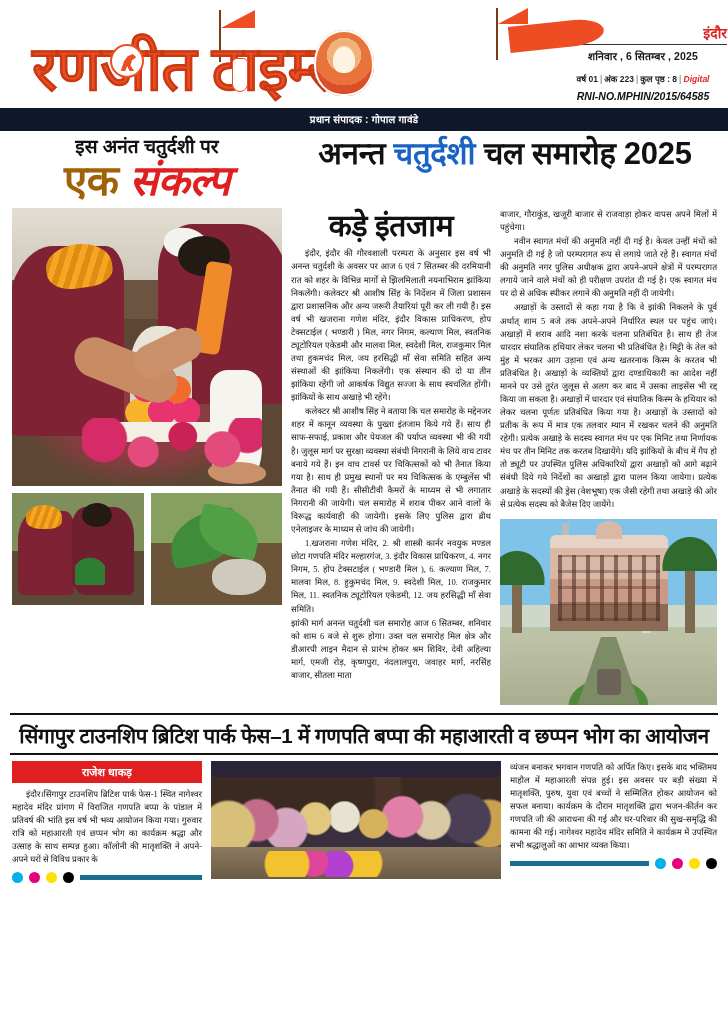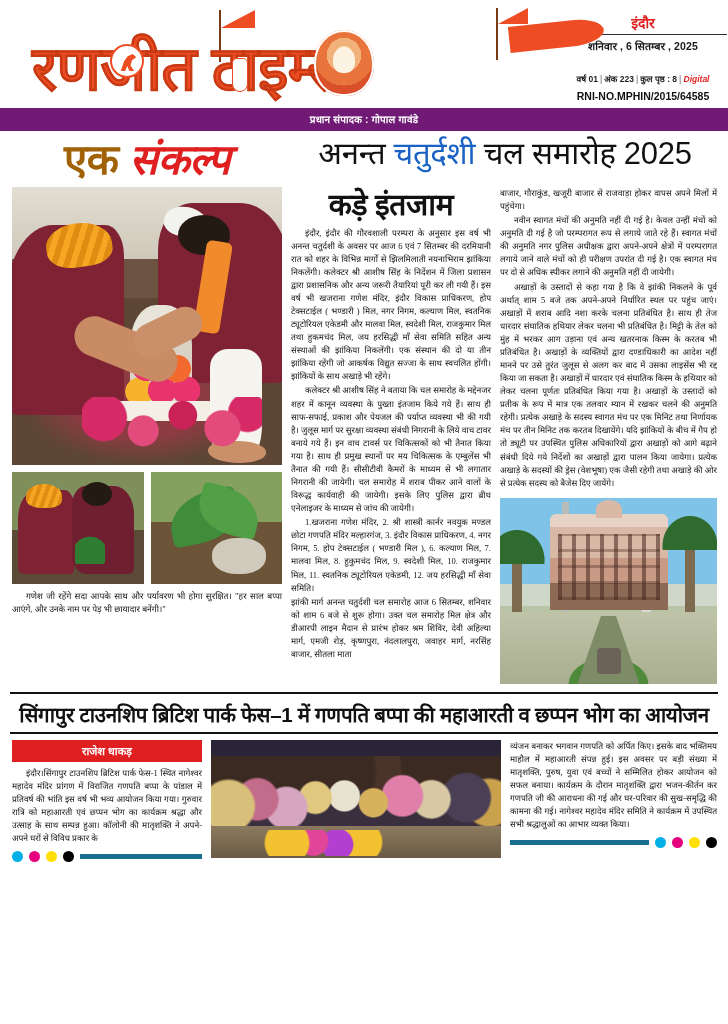--- a/index.html
+++ b/index.html
@@ -105,47 +105,49 @@
     width: 168px;
   }
   .city-name {
     color: #e02020;
     font-weight: bold;
     font-size: 14px;
     line-height: 1.1;
     border-bottom: 1.5px solid #333;
     padding-bottom: 3px;
     margin-bottom: 4px;
+    text-align: right;
   }
   .date-line {
     font-size: 10.5px;
     font-weight: bold;
     color: #1a1a1a;
     letter-spacing: .1px;
-    margin-bottom: 20px;
+    margin-bottom: 10px;
   }
   .issue-line {
     font-size: 8.5px;
     font-weight: bold;
     color: #1a1a1a;
     margin-bottom: 6px;
     white-space: nowrap;
   }
   .issue-line .sep { color: #999; margin: 0 2px; }
   .issue-line .digital { color: #e02020; font-style: italic; }
   .rni-line {
     font-size: 10.5px;
     font-weight: bold;
     color: #111;
     white-space: nowrap;
+    font-style: italic;
   }
 
   
   .editor-bar {
-    background: #701a75;
+    background: #0f172a;
     color: #fff;
     text-align: center;
     font-family: "Liberation Sans", sans-serif;
     font-size: 10px;
     font-weight: bold;
     padding: 4px 0 5px;
     letter-spacing: .2px;
   }
 
   
@@ -174,21 +176,21 @@
     margin-top: 2px;
     text-align: center;
     white-space: nowrap;
   }
   .hl-left-main .w1 { color: #a16207; }
   .hl-left-main .w2 { color: #e02020; font-style: italic; font-family: Liberation Serif, serif; }
 
   .hl-right { flex: 1 1 auto; }
   .hl-right-main {
     font-family: "Liberation Sans", sans-serif;
-    font-weight: normal;
+    font-weight: bold;
     font-size: 31px;
     line-height: 1.08;
     color: #111;
     text-align: center;
     white-space: nowrap;
     letter-spacing: -.3px;
   }
   .hl-right-main .hilite { color: #1a63c4; }
   .subbar {
     background: #e02020;
@@ -520,20 +522,21 @@
         <span>वर्ष 01</span><span class="sep">|</span><span>अंक 223</span><span class="sep">|</span><span>कुल पृष्ठ : 8</span><span class="sep">|</span><span class="digital">Digital</span>
       </div>
       <div class="rni-line">RNI-NO.MPHIN/2015/64585</div>
     </div>
   </div>
 
   <div class="editor-bar">प्रधान संपादक : गोपाल गावंडे</div>
 
   <div class="headline-row">
     <div class="hl-left">
+      <div class="kicker">इस अनंत चतुर्दशी पर</div>
       <div class="hl-left-main">
         <span class="w1">एक</span>
         <span class="w2">संकल्प</span>
       </div>
     </div>
     <div class="hl-right">
       <div class="hl-right-main">
         <span>अनन्त </span><span class="hilite">चतुर्दशी</span><span> चल समारोह 2025</span>
       </div>
     </div>
@@ -570,21 +573,21 @@
         </div>
         <div class="photo sm ph-sapling">
           <div class="fig s-leaf1"></div>
           <div class="fig s-leaf2"></div>
           <div class="fig s-stone"></div>
         </div>
       </div>
 
       <div class="caption-row">
         <div class="caption">
-          <span class="indent"></span><span>गणेश जी रहेंगे सदा आपके साथ और पर्यावरण भी होगा सुरक्षित। "हर साल बप्पा आएंगे, और उनके नाम पर पेड़ भी छायादार बनेंगी।"</span>
+          <span class="indent"></span>
         </div>
       </div>
     </div>
 
     <div class="col-mid">
       <div class="section-title">कड़े इंतजाम</div>
       <div class="body-text">
         <p>इंदौर, इंदौर की गौरवशाली परम्परा के अनुसार इस वर्ष भी अनन्त चतुर्दशी के अवसर पर आज 6 एवं 7 सितम्बर की दरमियानी रात को शहर के विभिन्न मार्गों से झिलमिलाती नयनाभिराम झांकिया निकलेंगी। कलेक्टर श्री आशीष सिंह के निर्देशन में जिला प्रशासन द्वारा प्रशासनिक और अन्य जरूरी तैयारियां पूरी कर ली गयी हैं। इस वर्ष भी खजराना गणेश मंदिर, इंदौर विकास प्राधिकरण, होप टेक्सटाईल ( भण्डारी ) मिल, नगर निगम, कल्याण मिल, स्वतनिक ट्यूटोरियल एकेडमी और मालवा मिल, स्वदेशी मिल, राजकुमार मिल तथा हुकमचंद मिल, जय हरसिद्धी माँ सेवा समिति सहित अन्य संस्थाओं की झांकिया निकलेंगी। एक संस्थान की दो या तीन झांकिया रहेंगी जो आकर्षक विद्युत सज्जा के साथ स्वचलित होंगी। झांकियों के साथ अखाड़े भी रहेंगे।</p>
         <p>कलेक्टर श्री आशीष सिंह ने बताया कि चल समारोह के मद्देनजर शहर में कानून व्यवस्था के पुख्ता इंतजाम किये गये हैं। साथ ही साफ-सफाई, प्रकाश और पेयजल की पर्याप्त व्यवस्था भी की गयी है। जुलूस मार्ग पर सुरक्षा व्यवस्था संबंधी निगरानी के लिये वाच टावर बनाये गये हैं। इन वाच टावर्स पर चिकित्सकों को भी तैनात किया गया है। साथ ही प्रमुख स्थानों पर मय चिकित्सक के एम्बुलेंस भी तैनात की गयी हैं। सीसीटीवी कैमरों के माध्यम से भी लगातार निगरानी की जायेगी। चल समारोह में शराब पीकर आने वालों के विरूद्ध कार्यवाही की जायेगी। इसके लिए पुलिस द्वारा ब्रीथ एनेलाइजर के माध्यम से जांच की जायेगी।</p>
       </div>

